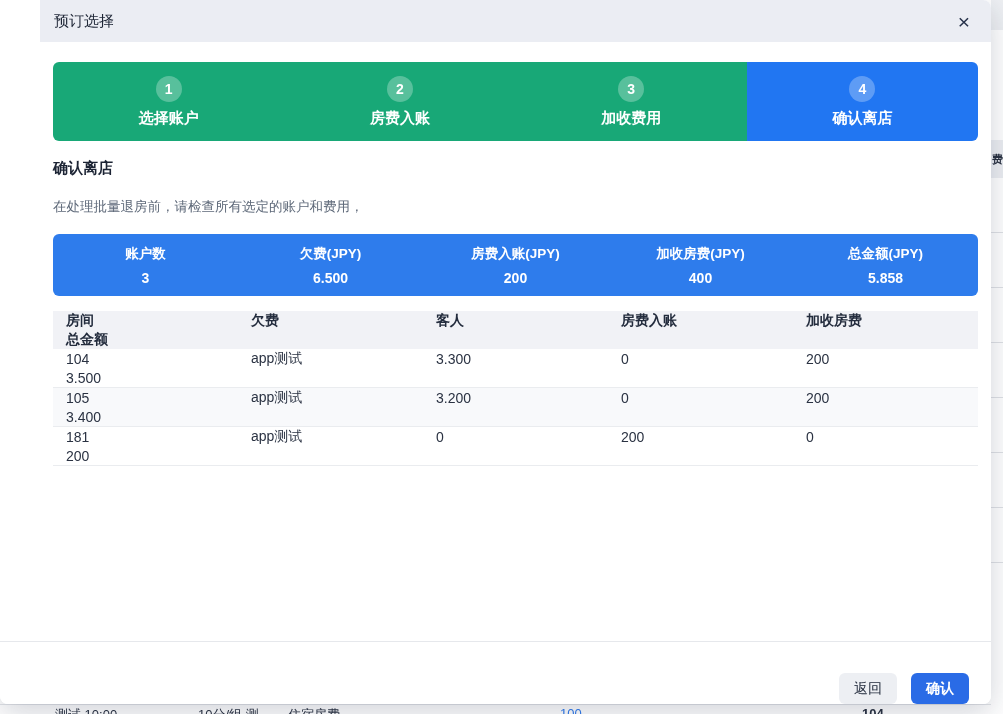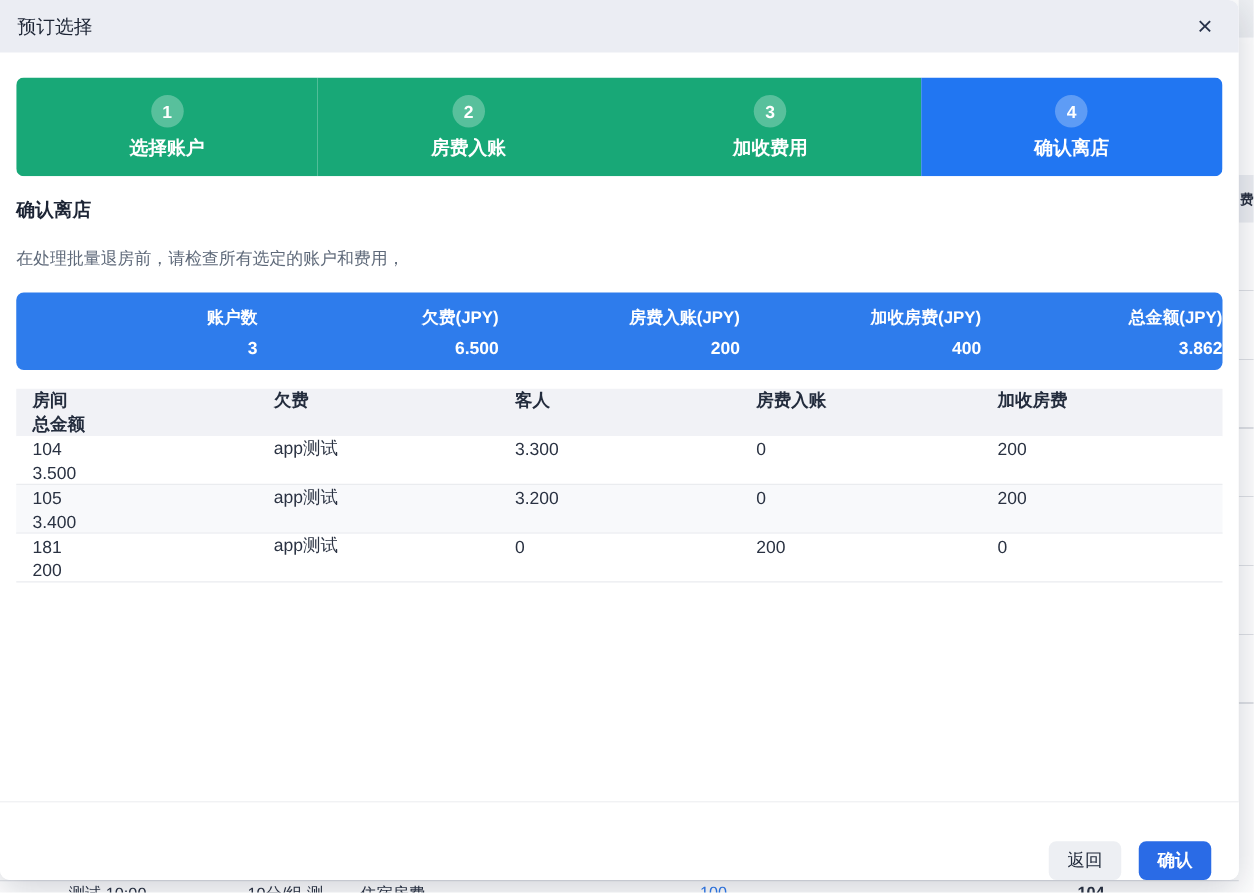--- a/index.html
+++ b/index.html
@@ -39,20 +39,21 @@
   .frag-2 { left: 198px; }
   .frag-3 { left: 288px; }
   .frag-4 { left: 560px; color: #2f7aec; }
   .frag-5 { left: 862px; font-weight: 700; }
 
   
   .modal {
     position: absolute; left: 0; top: 0; width: 991px; height: 704px;
     background: #ffffff; border-radius: 0 8px 8px 8px;
     box-shadow: 0 8px 30px rgba(20,30,60,0.20);
+    padding-left: 40px;
   }
   .modal-header {
     height: 42px; background: #ebedf3; border-radius: 0 8px 0 0;
     display: flex; align-items: center; padding: 0 14px;
   }
   .modal-title { font-size: 15px; color: #1c2434; }
   .close-btn {
     margin-left: auto; width: 26px; height: 26px; border: none; background: transparent;
     cursor: pointer; display: flex; align-items: center; justify-content: center;
   }
@@ -83,21 +84,21 @@
   .section-title { margin-top: 18px; font-size: 15px; font-weight: 700; color: #1c2434; }
   .section-subtitle { margin-top: 20px; font-size: 13.5px; color: #5e6979; }
 
   
   .summary-bar {
     margin-top: 18px; height: 62px; border-radius: 6px;
     background: var(--summary-blue);
     display: flex; align-items: center;
   }
   .summary-item {
-    flex: 1; display: flex; flex-direction: column; align-items: flex-end; gap: 7px;
+    flex: 1; display: flex; flex-direction: column; align-items: center; gap: 7px;
   }
   .summary-label { color: #ffffff; font-size: 13.5px; font-weight: 700; }
   .summary-value { color: #ffffff; font-size: 14px; font-weight: 700; }
 
   
   .table { margin-top: 15px; }
   .t-row {
     display: grid; grid-template-columns: repeat(5, 1fr);
     align-items: center;
   }
@@ -198,21 +199,21 @@
       <div class="summary-item">
         <div class="summary-label">房费入账(JPY)</div>
         <div class="summary-value">200</div>
       </div>
       <div class="summary-item">
         <div class="summary-label">加收房费(JPY)</div>
         <div class="summary-value">400</div>
       </div>
       <div class="summary-item">
         <div class="summary-label">总金额(JPY)</div>
-        <div class="summary-value">3.862</div>
+        <div class="summary-value">5.858</div>
       </div>
     </div>
 
     <div class="table">
       <div class="t-row t-head">
         <div class="t-cell">房间</div>
         <div class="t-cell">欠费</div>
         <div class="t-cell">客人</div>
         <div class="t-cell">房费入账</div>
         <div class="t-cell">加收房费</div>

